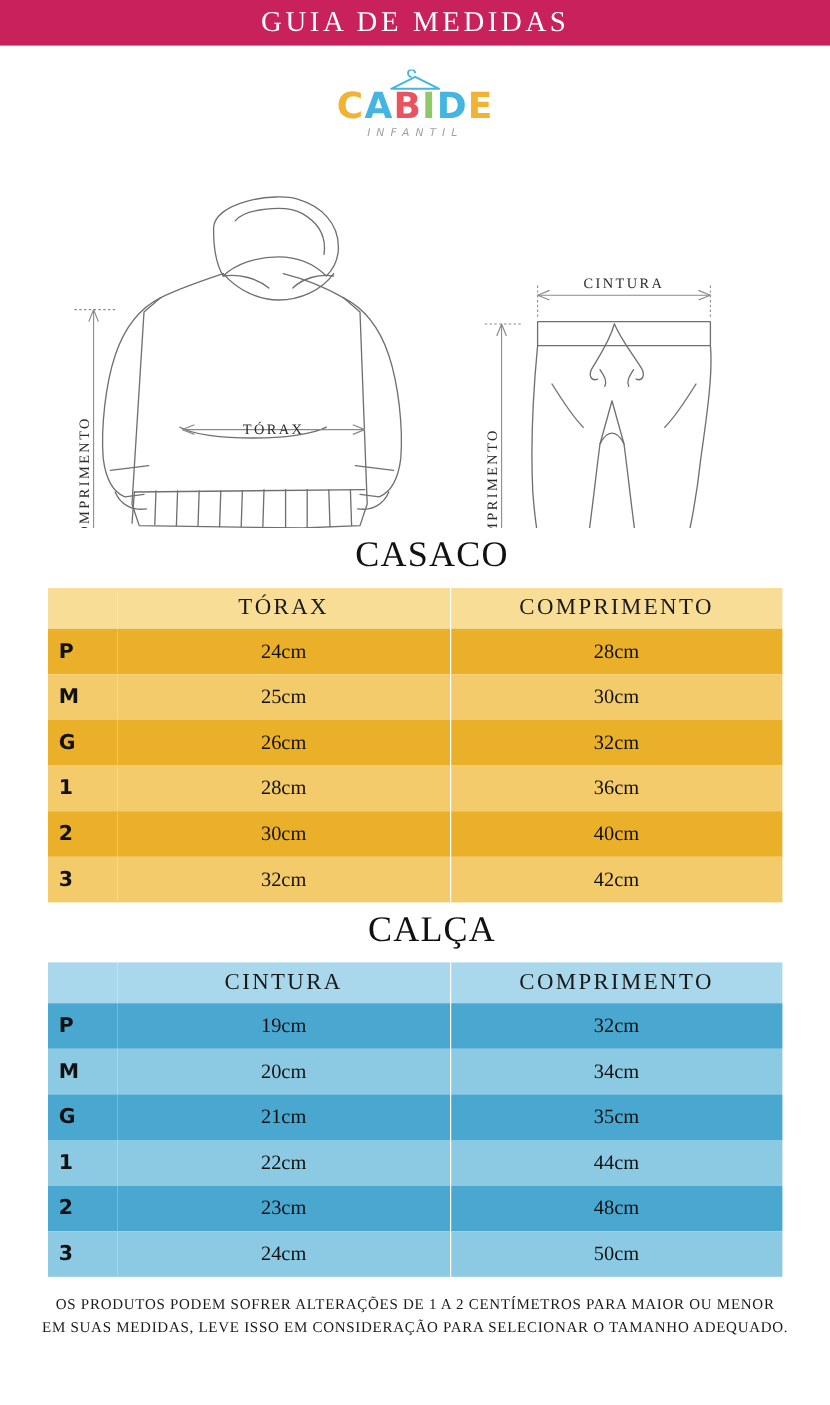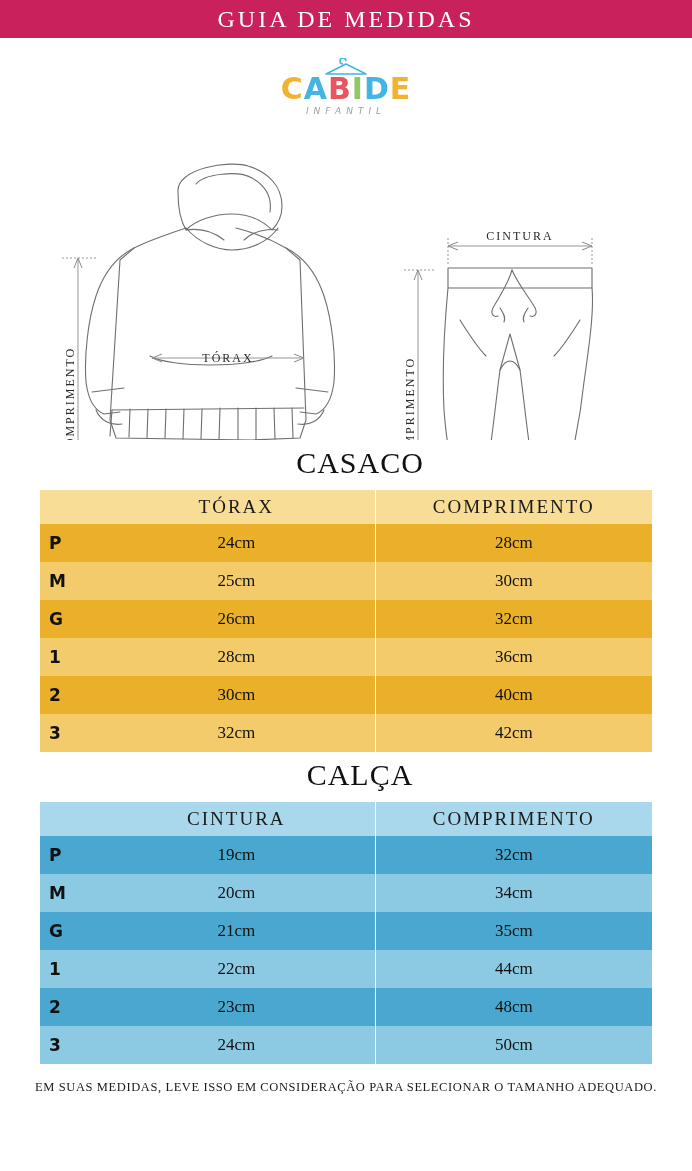--- a/index.html
+++ b/index.html
@@ -384,14 +384,15 @@
       <tr class="r5">
         <td class="size-cell">3</td>
         <td class="val-cell">24cm</td>
         <td class="val-cell divider-col">50cm</td>
       </tr>
     </tbody>
   </table>
 </div>
 
 <div class="footer">
+  <div>OS PRODUTOS PODEM SOFRER ALTERAÇÕES DE 1 A 2 CENTÍMETROS PARA MAIOR OU MENOR</div>
   <div>EM SUAS MEDIDAS, LEVE ISSO EM CONSIDERAÇÃO PARA SELECIONAR O TAMANHO ADEQUADO.</div>
 </div>
 
 </body></html>

